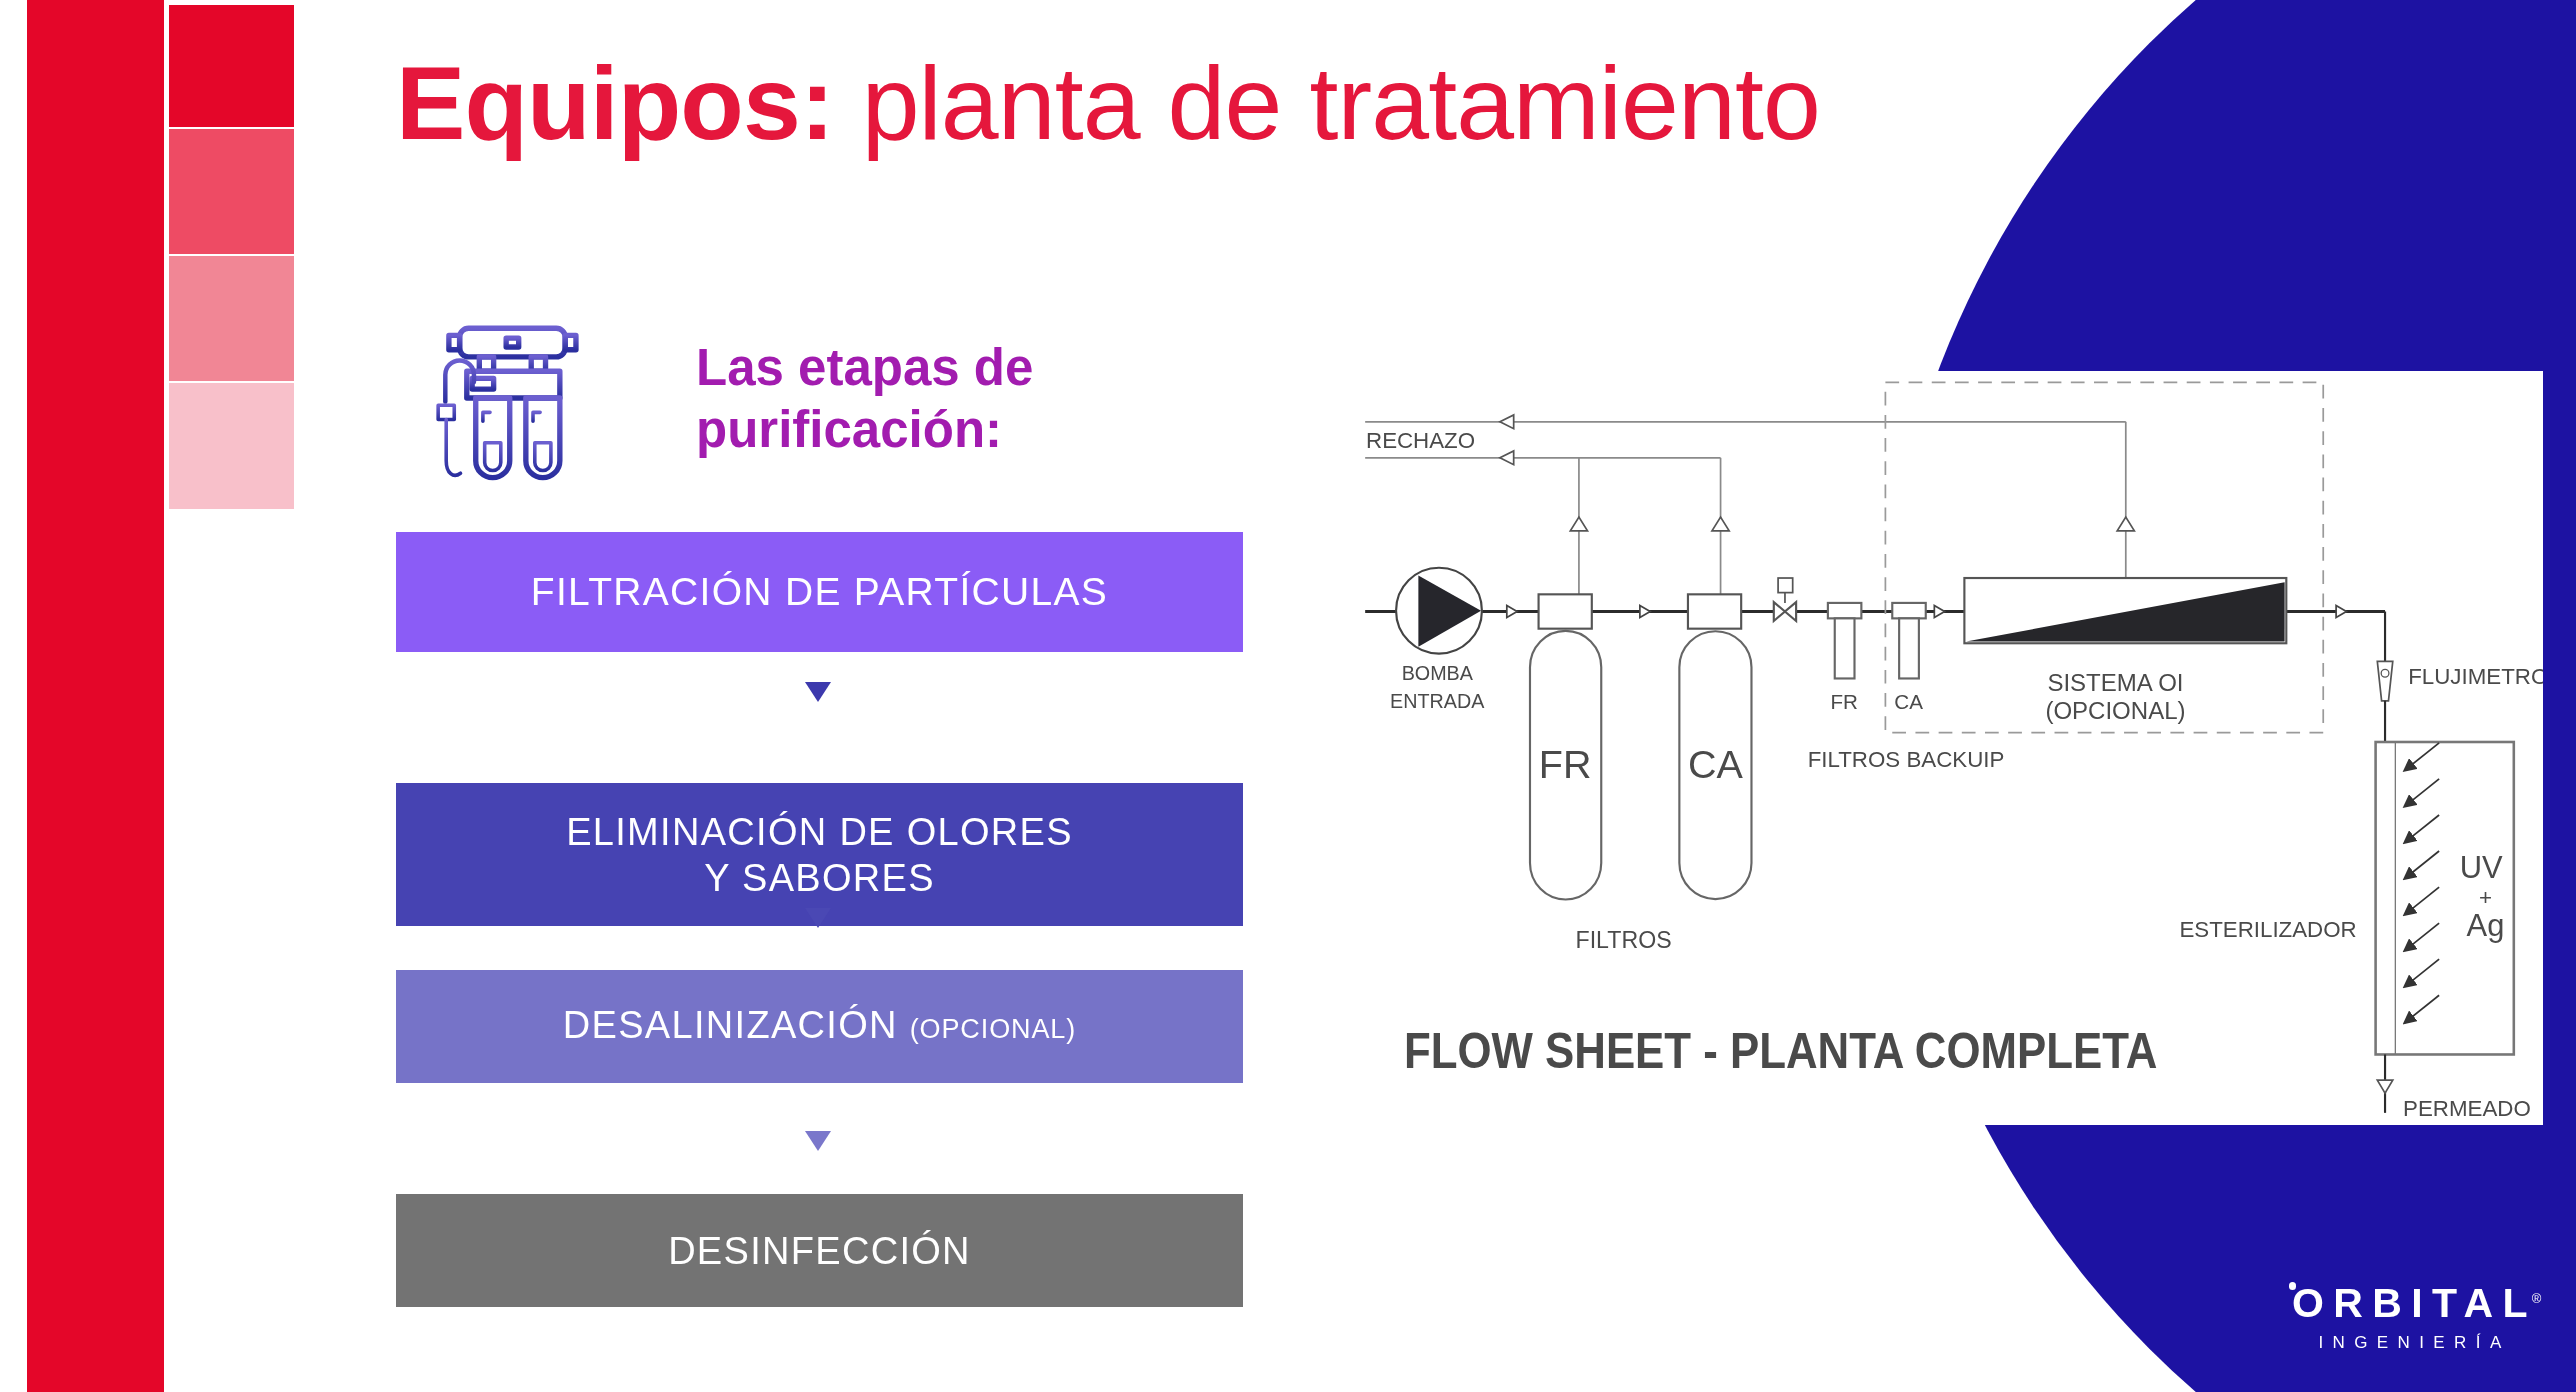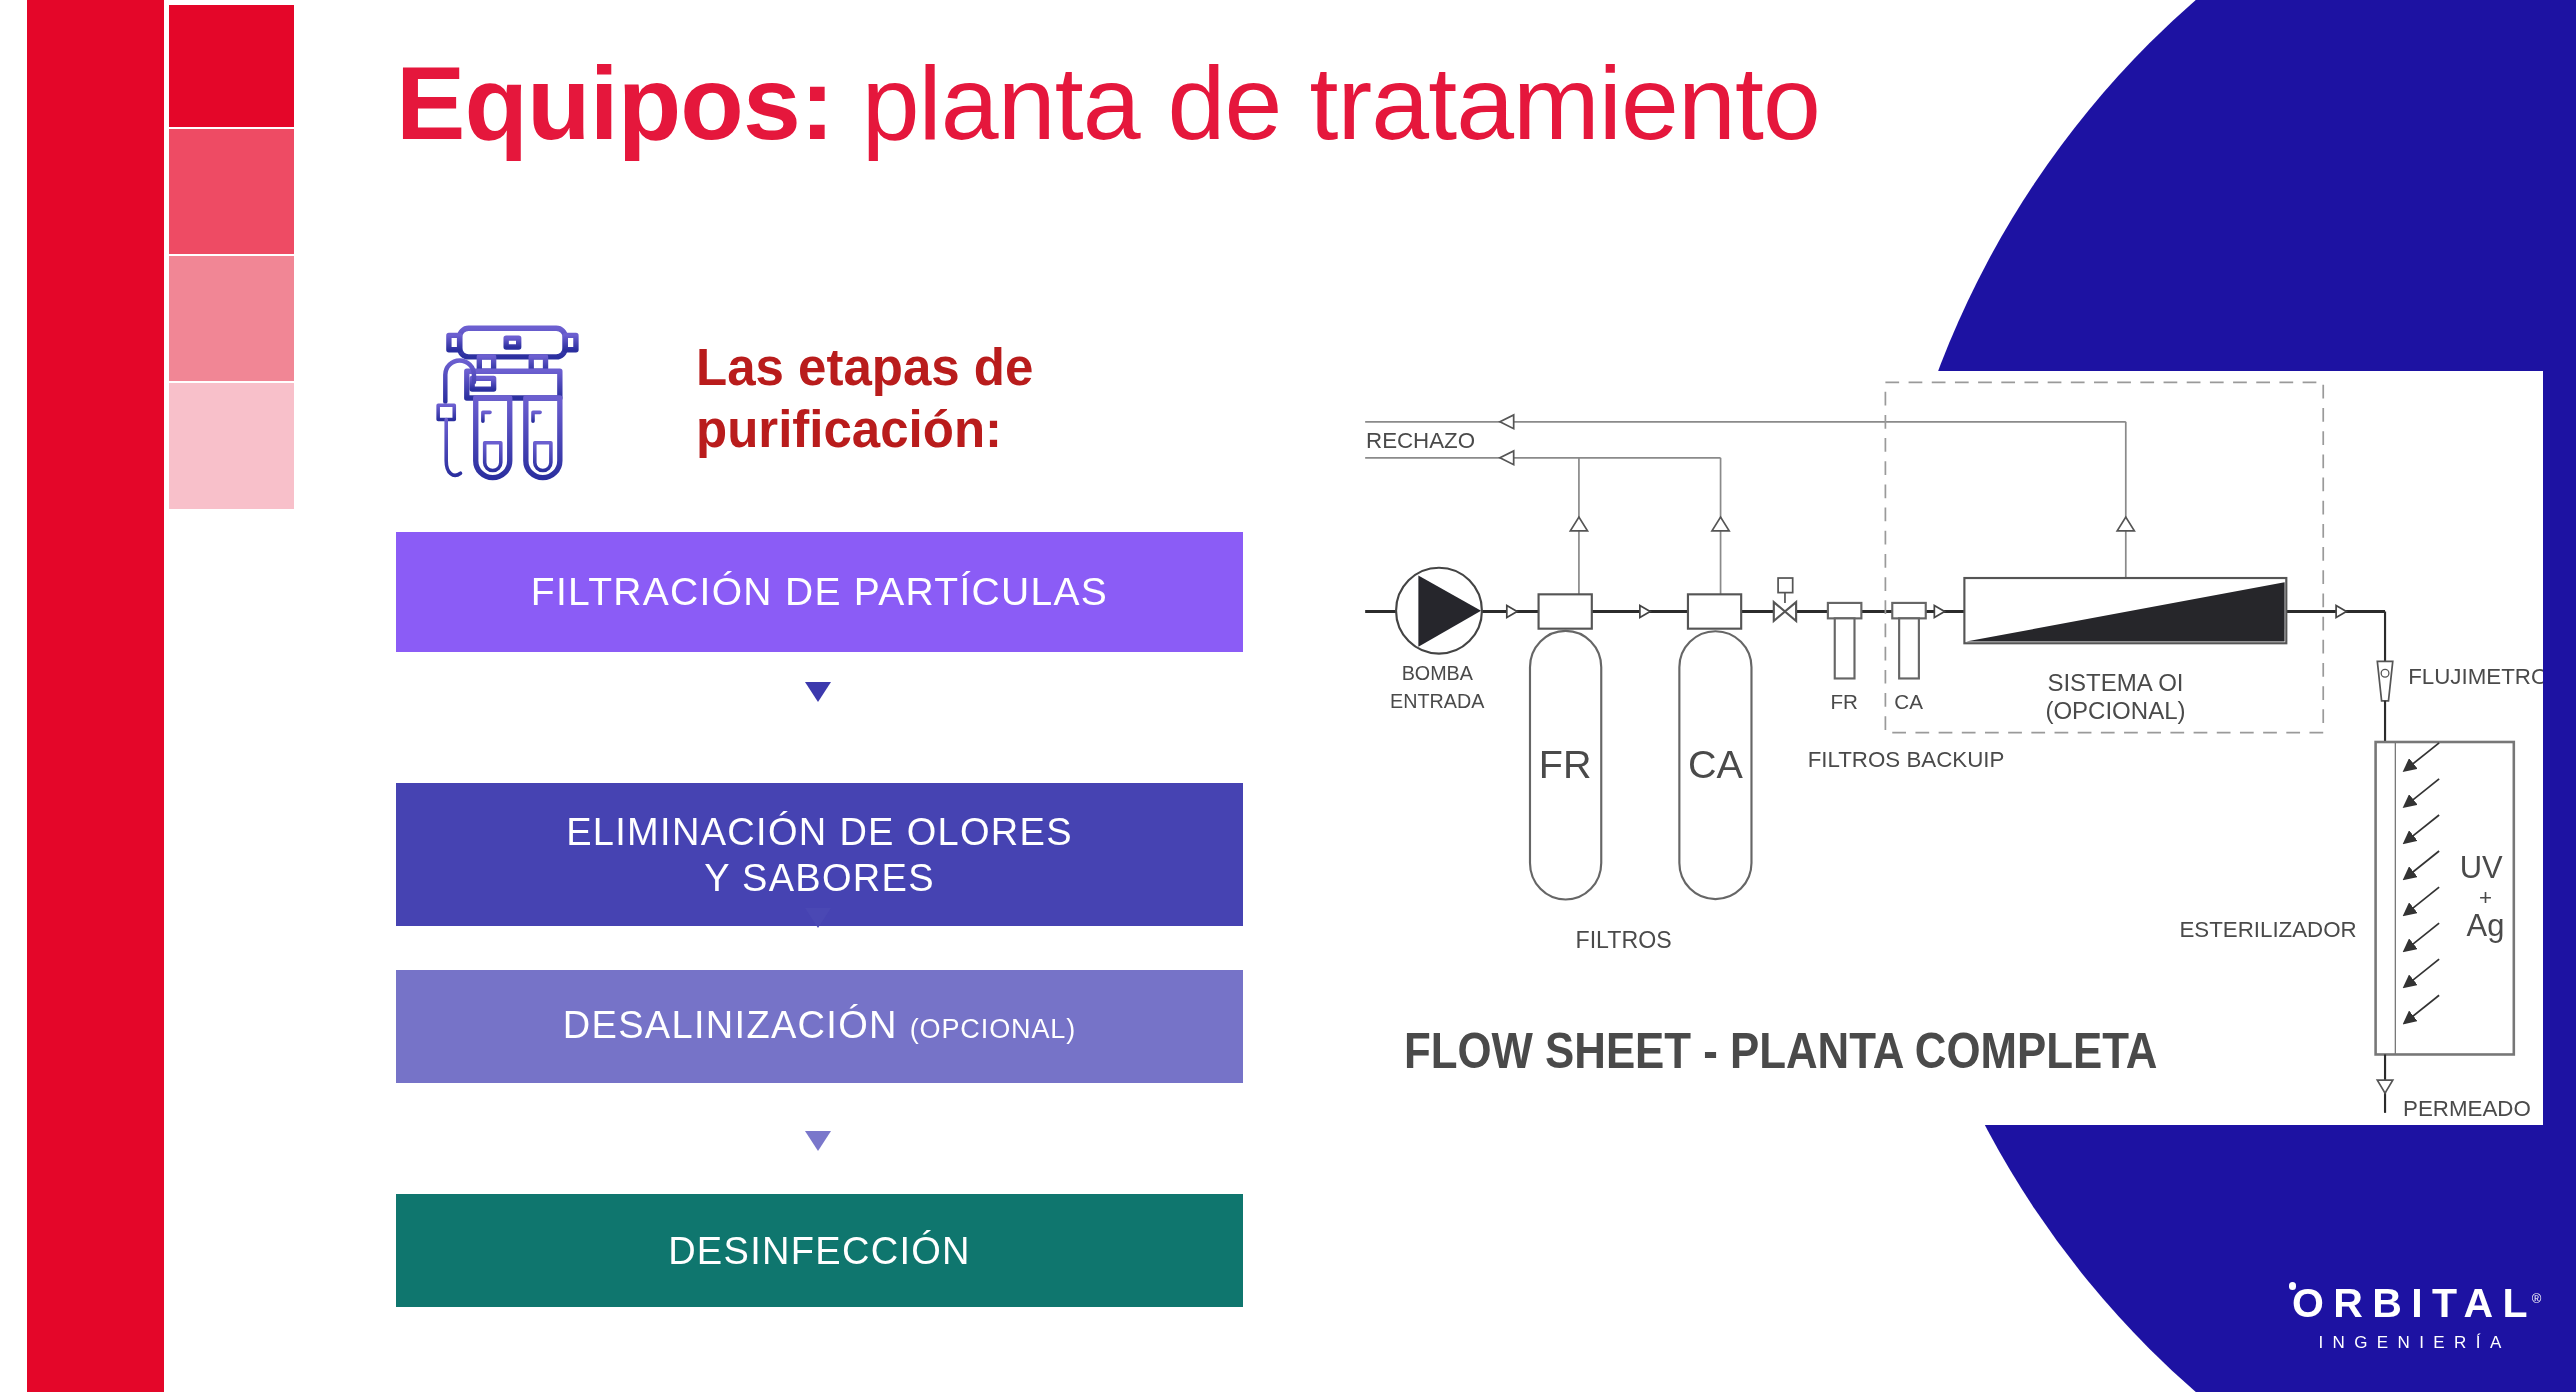--- a/index.html
+++ b/index.html
@@ -15,33 +15,33 @@
   .sq4{top:383px;height:126px;background:#f8c0ca;}
 
   
   .title{position:absolute;left:369px;top:39px;font-size:104px;line-height:129px;
          color:#e5173c;white-space:nowrap;letter-spacing:-0.9px;}
   .title .bold{font-weight:700;}
   .title .light{font-weight:200;}
 
   
   .heading{position:absolute;left:669px;top:337px;font-size:51px;font-weight:700;
-           color:#b91c1c;line-height:62px;letter-spacing:0px;}
+           color:#a21caf;line-height:62px;letter-spacing:0px;}
 
   .purifier{position:absolute;left:404px;top:319px;}
 
   
   .stage{position:absolute;left:369px;width:847px;color:#ffffff;text-align:center;
          display:flex;flex-direction:column;justify-content:center;font-weight:300;}
   .stage .l1{font-size:39px;letter-spacing:1.3px;line-height:46px;}
   .stage .l2{font-size:38px;letter-spacing:1.3px;line-height:46px;}
   .b1{top:532px;height:120px;background:#8b5cf6;}
   .b2{top:783px;height:143px;background:#4643b2;}
   .b3{top:970px;height:113px;background:#7673c8;}
-  .b4{top:1194px;height:113px;background:#0f766e;}
+  .b4{top:1194px;height:113px;background:#737373;}
   .b3 .note{font-size:27px;letter-spacing:0.9px;}
   .down-arrow{position:absolute;left:778px;width:0;height:0;
               border-left:13.7px solid transparent;border-right:13.7px solid transparent;}
   .a1{top:682px;border-top:20.6px solid #3c39ad;}
   .a2{top:908px;border-top:20.6px solid #4a48b4;}
   .a3{top:1131px;border-top:20.6px solid #7a77cb;}
 
   
   .blue-circle{position:absolute;left:1852px;top:-227px;width:1846px;height:1846px;
                border-radius:50%;background:#1d12a2;}

